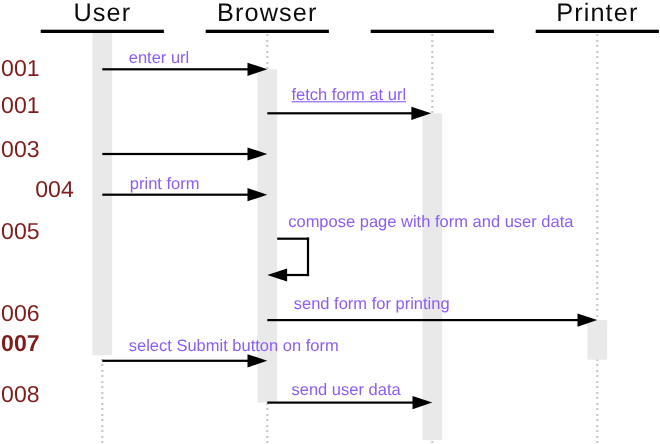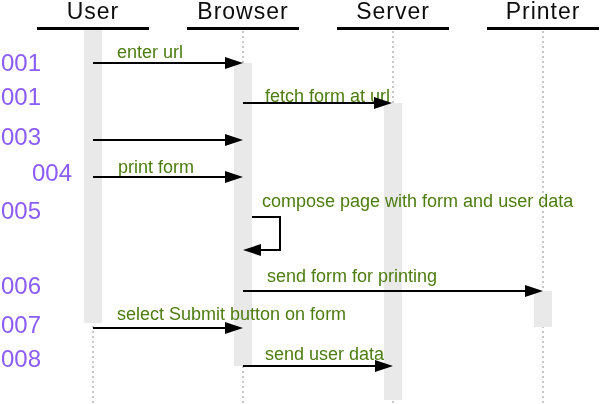--- a/index.html
+++ b/index.html
@@ -38,30 +38,30 @@
     background: repeating-linear-gradient(to bottom, #c8c8c8 0 2px, transparent 2px 5px);
   }
   .activation {
     position: absolute;
     width: 18px;
     background: #e9e9e9;
   }
   .row-num {
     position: absolute;
     left: 1px;
-    font-size: 24px;
+    font-size: 21px;
     line-height: 19px;
-    color: #8b5cf6;
+    color: #7f1d1d;
     white-space: nowrap;
   }
   .msg-label {
     position: absolute;
-    font-size: 18px;
+    font-size: 15px;
     line-height: 17px;
-    color: #4d7c0f;
+    color: #8b5cf6;
     white-space: nowrap;
   }
   .arrow-line {
     position: absolute;
     height: 2px;
     background: #000;
   }
   .arrow-vline {
     position: absolute;
     width: 2px;
@@ -92,39 +92,38 @@
   <div class="lifeline" style="left:392px;"></div>
   <div class="lifeline" style="left:542px;"></div>
 
   <div class="activation" style="left:84px;  top:30px;  height:293px;"></div>
   <div class="activation" style="left:234px; top:63px;  height:303px;"></div>
   <div class="activation" style="left:384px; top:103px; height:297px;"></div>
   <div class="activation" style="left:534px; top:291px; height:36px;"></div>
 
   <div class="actor-label" style="left:13px;">User</div>
   <div class="actor-label" style="left:163px;">Browser</div>
-  <div class="actor-label" style="left:313px;">Server</div>
   <div class="actor-label" style="left:463px;">Printer</div>
 
   <div class="actor-underline" style="left:37px;"></div>
   <div class="actor-underline" style="left:187px;"></div>
   <div class="actor-underline" style="left:337px;"></div>
   <div class="actor-underline" style="left:487px;"></div>
 
   <div class="row-num" style="top:53px;">001</div>
   <div class="row-num" style="top:87px;">001</div>
   <div class="row-num" style="top:127px;">003</div>
   <div class="row-num" style="top:163px;padding-left:31px;">004</div>
   <div class="row-num" style="top:201px;">005</div>
   <div class="row-num" style="top:276px;">006</div>
-  <div class="row-num" style="top:315px;">007</div>
+  <div class="row-num" style="top:303px;font-weight:bold;">007</div>
   <div class="row-num" style="top:349px;">008</div>
 
   <div class="msg-label" style="left:117px; top:44px;">enter url</div>
-  <div class="msg-label" style="left:265px; top:88px;">fetch form at url</div>
+  <div class="msg-label" style="left:265px; top:78px;text-decoration:underline;">fetch form at url</div>
   <div class="msg-label" style="left:118px; top:159px;">print form</div>
   <div class="msg-label" style="left:262px; top:193px;">compose page with form and user data</div>
   <div class="msg-label" style="left:267px; top:268px;">send form for printing</div>
   <div class="msg-label" style="left:265px; top:346px;">send user data</div>
   <div class="msg-label" style="left:117px; top:306px;">select Submit button on form</div>
 
   <div class="arrow-line" style="left:93px;  top:62px;    width:138px;"></div>
   <div class="arrow-head-right" style="left:225px; top:56.5px;"></div>
 
   <div class="arrow-line" style="left:243px; top:102px;   width:139px;"></div>

